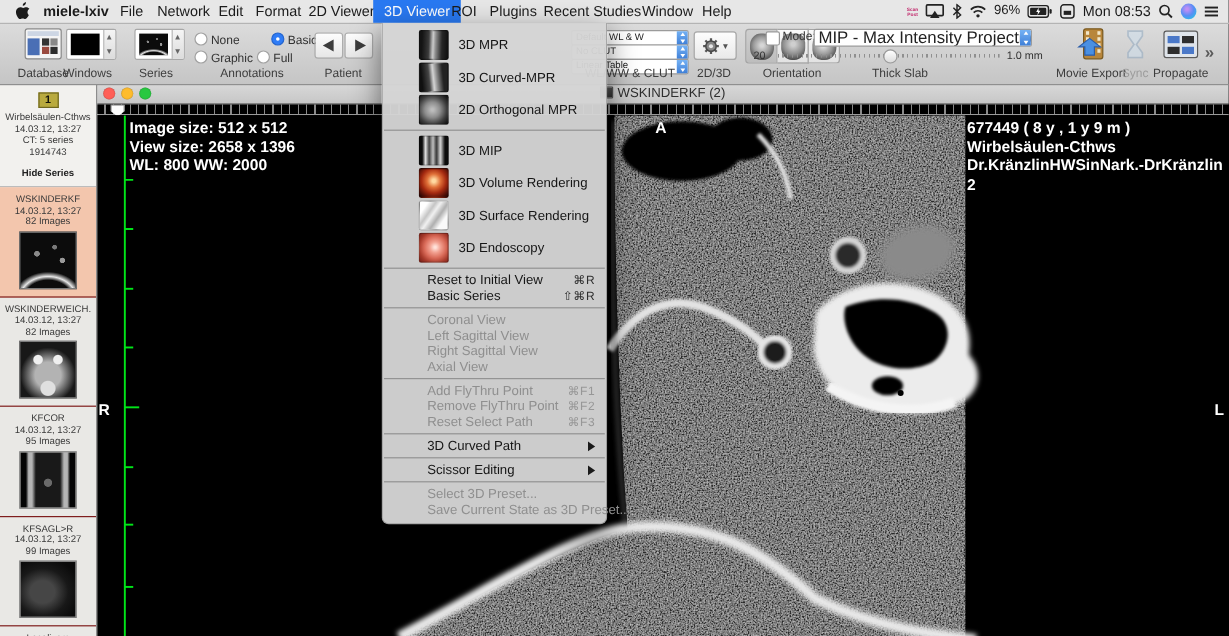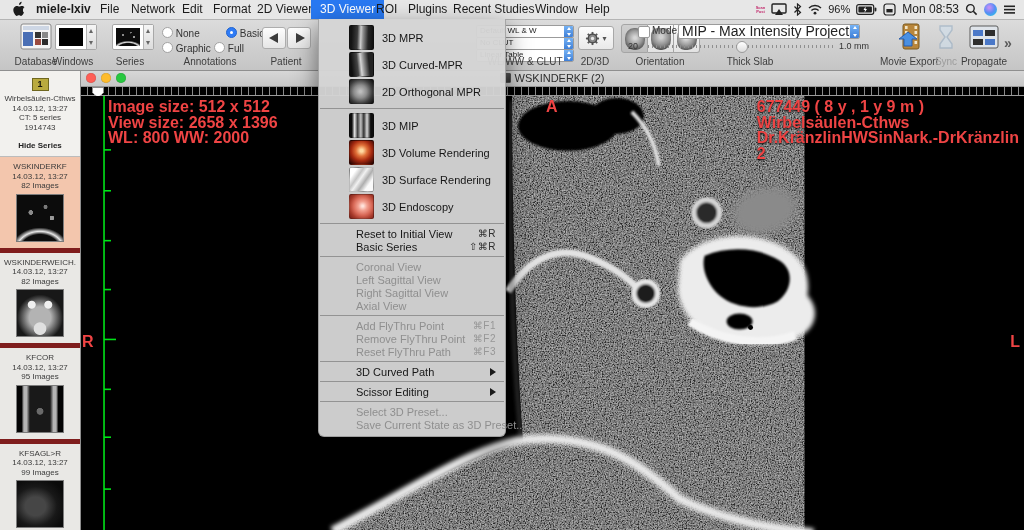--- a/index.html
+++ b/index.html
@@ -61,21 +61,21 @@
   .ovf{position:absolute;left:1004px;top:16px;font-size:14px;color:#5a5a5a;font-weight:bold;}
 
   
   .sidebar{position:absolute;top:70px;left:0;width:80px;height:460px;background:#e9e8e5;
            border-right:1px solid #8d8d8d;overflow:hidden;z-index:5;}
   .study{background:#f2f1ee;border-bottom:1px solid #bcbcbc;text-align:center;padding:3px 1px 6px;}
   .badge{display:inline-block;min-width:11px;padding:0 2px;background:#b9aa3e;border:1px solid #6f671f;
          color:#14130a;font-size:9px;font-weight:bold;line-height:11px;margin:1px auto 3px;}
   .s-line{font-size:8px;line-height:9.5px;color:#3a3a3a;white-space:nowrap;}
   .s-hide{font-size:8px;font-weight:bold;color:#222;margin-top:9px;}
-  .ser{border-bottom:5px solid #7f1d1d;text-align:center;padding:5px 0 6px;}
+  .ser{border-bottom:1px solid #7f1d1d;text-align:center;padding:5px 0 6px;}
   .ser.sel{background:#f3c6ad;}
   .th{width:46px;height:46px;margin:3px auto 0;border:1px solid #7c7c7c;}
   .th-axbone{background:
       radial-gradient(circle at 30% 38%,#8a8a8a 0 5%,transparent 6%),
       radial-gradient(circle at 62% 26%,#7a7a7a 0 4%,transparent 5%),
       radial-gradient(circle at 76% 50%,#9a9a9a 0 5%,transparent 6%),
       radial-gradient(ellipse 120% 95% at 50% 120%,transparent 36%,#e6e6e6 43%,transparent 52%),#0c0c0c;}
   .th-soft{background:
       radial-gradient(circle at 32% 32%,#efefef 0 8%,transparent 10%),
       radial-gradient(circle at 68% 32%,#efefef 0 8%,transparent 10%),
@@ -95,21 +95,21 @@
   .l-grn{left:36px;background:#28c840;}
   .title{position:absolute;left:0;right:0;top:0;height:16px;text-align:center;font-size:11px;line-height:16px;color:#2e2e2e;}
   .title .wicon{display:inline-block;width:9px;height:8px;margin-right:4px;vertical-align:-1px;
                 background:linear-gradient(135deg,#6b6b6b,#2e2e2e);border:1px solid #555;border-radius:1px;}
   .slice-ruler{position:relative;height:8px;background:linear-gradient(#ececec,#cfcfcf);
                border-bottom:1px solid #9a9a9a;
                background-image:repeating-linear-gradient(90deg,#8a8a8a 0 1px,transparent 1px 7px);}
   .slice-thumb{position:absolute;left:12px;top:0;width:10px;height:8px;background:#fdfdfd;border:1px solid #8a8a8a;
                clip-path:polygon(0 0,100% 0,100% 55%,50% 100%,0 55%);}
   .image{position:relative;height:435px;background:#000;overflow:hidden;}
-  .ovl{position:absolute;color:#ef4444;font-weight:bold;font-size:16px;line-height:15.5px;text-shadow:0 1px 2px #000;}
+  .ovl{position:absolute;color:#ffffff;font-weight:bold;font-size:13px;line-height:15.5px;text-shadow:0 1px 2px #000;}
   .ov-left{left:28px;top:3px;}
   .ov-right{right:5px;top:3px;}
   .o-a{left:466px;top:3px;}
   .o-r{left:2px;top:238px;}
   .o-l{right:4px;top:238px;}
 
   
   .popup{position:absolute;top:19px;left:318px;width:188px;z-index:60;
          background:rgba(212,212,212,.96);border:1px solid rgba(0,0,0,.22);border-top:none;
          border-radius:0 0 6px 6px;box-shadow:0 8px 24px rgba(0,0,0,.5);padding:5px 0;box-sizing:border-box;}
@@ -539,21 +539,21 @@
   <div class="msep"></div>
   <div class="mi dis">
       <span>Add FlyThru Point</span>
       <span class="sc">⌘F1</span>
     </div>
   <div class="mi dis">
       <span>Remove FlyThru Point</span>
       <span class="sc">⌘F2</span>
     </div>
   <div class="mi dis">
-      <span>Reset FlyThru Path</span>
+      <span>Reset Select Path</span>
       <span class="sc">⌘F3</span>
     </div>
   <div class="msep"></div>
   <div class="mi">
       <span>3D Curved Path</span>
       <span class="subarrow"></span>
     </div>
   <div class="msep"></div>
   <div class="mi">
       <span>Scissor Editing</span>

